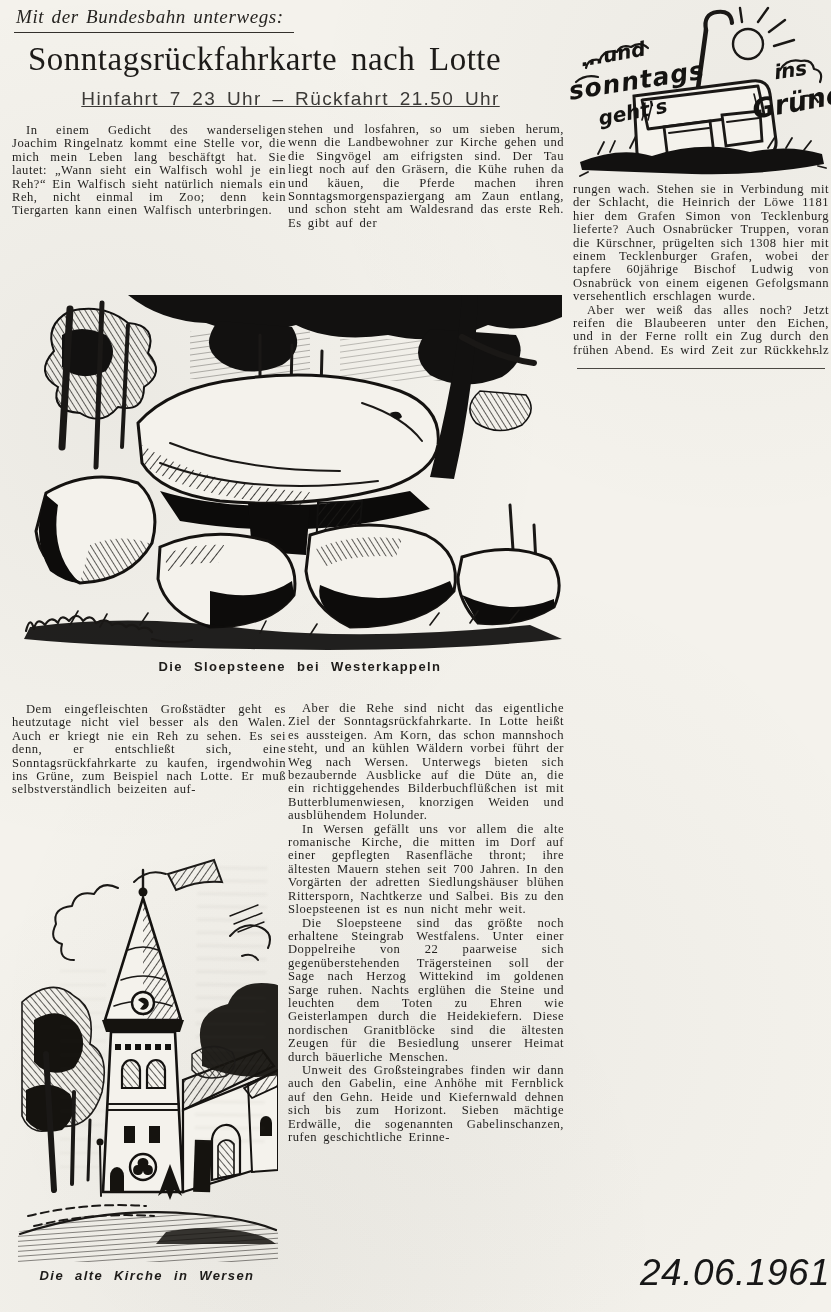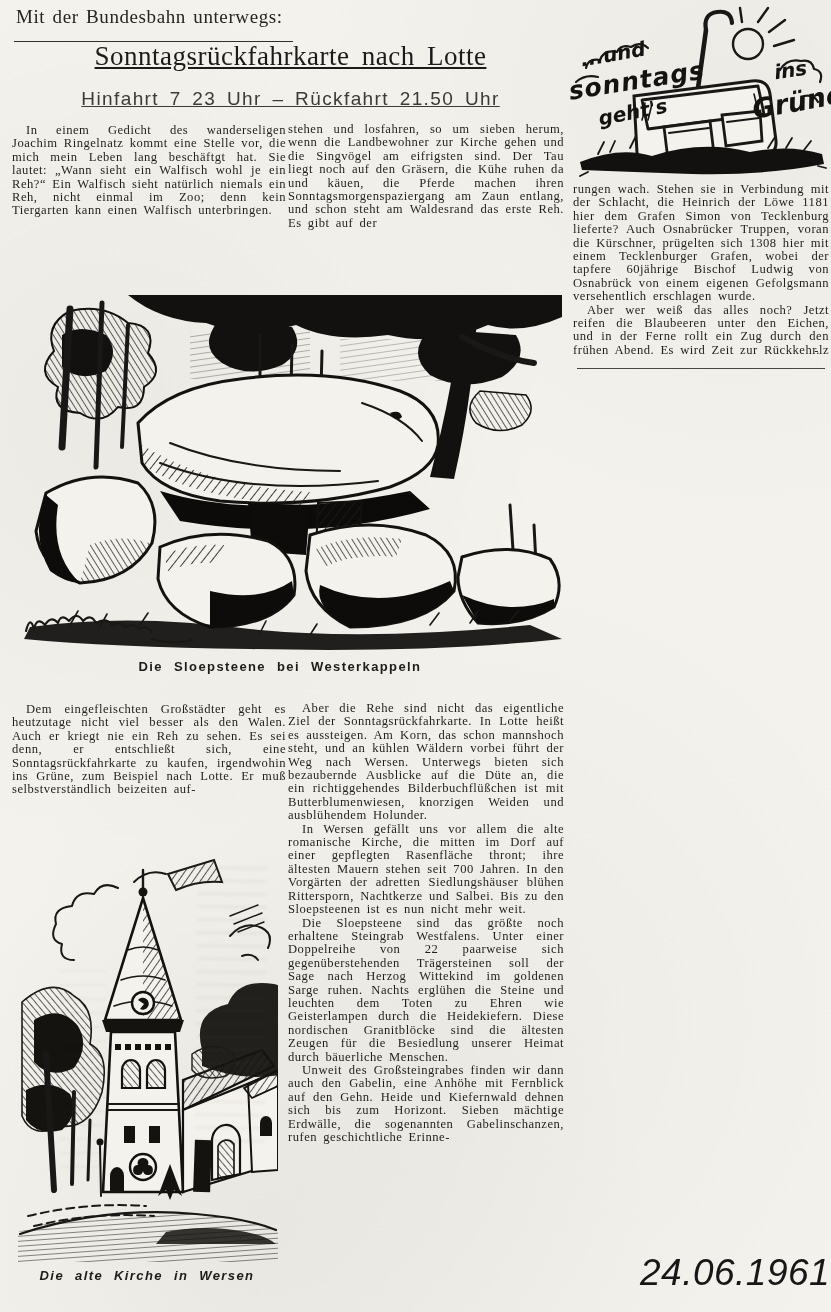--- a/index.html
+++ b/index.html
@@ -9,27 +9,27 @@
     background-image:
       radial-gradient(circle at 14% 32%, rgba(70,70,65,.05), transparent 38%),
       radial-gradient(circle at 88% 8%, rgba(70,70,65,.045), transparent 30%),
       radial-gradient(circle at 55% 78%, rgba(70,70,65,.04), transparent 42%),
       radial-gradient(circle at 30% 95%, rgba(70,70,65,.05), transparent 30%);
     font-family:"Liberation Serif", serif;
     color:#201f1d;
   }
   .tagline{
     position:absolute;left:14px;top:6px;
-    font-size:19px;letter-spacing:.6px;word-spacing:2px;
-    color:#262421;border-bottom:1.6px solid #33302c;padding:0 10px 13px 2px;
+    font-style:italic;font-size:19px;letter-spacing:.6px;word-spacing:2px;
+    color:#262421;border-bottom:1.6px solid #33302c;padding:0 10px 4px 2px;
   }
   .headline{
     position:absolute;left:28px;top:41px;width:525px;margin:0;
-    text-align:center;font-weight:normal;font-size:27px;letter-spacing:.5px;
-    word-spacing:5px;color:#1d1b19;text-decoration:underline;
+    text-align:left;font-weight:normal;font-size:33px;letter-spacing:.5px;
+    word-spacing:5px;color:#1d1b19;
   }
   .subheadline{
     position:absolute;left:28px;top:88px;width:525px;text-align:center;
     font-family:"Liberation Sans", sans-serif;font-size:19px;
     letter-spacing:1.4px;word-spacing:4px;color:#3c3a37;text-decoration:underline;
   }
   .newscol{
     position:absolute;text-align:justify;
     font-size:12.6px;line-height:13.4px;letter-spacing:.5px;word-spacing:2.6px;
     hyphens:auto;-webkit-hyphens:auto;
@@ -44,21 +44,21 @@
   .sig{text-align:right;margin-top:-13.4px;letter-spacing:.5px;}
   .end-rule{border:0;border-top:1.5px solid #4a4742;width:97%;margin:11px auto 0 auto;}
   .figure{position:absolute;margin:0;padding:0;}
   .fig-rocks{left:10px;top:295px;width:552px;height:358px;}
   .fig-church{left:16px;top:840px;width:262px;height:422px;}
   .caption{
     position:absolute;text-align:center;
     font-family:"Liberation Sans", sans-serif;font-weight:bold;font-size:13px;
     letter-spacing:1.4px;word-spacing:6px;color:#1e1c1a;
   }
-  .cap-rocks{left:4px;top:659px;width:552px;}
+  .cap-rocks{left:24px;top:659px;width:552px;}
   .cap-church{left:16px;top:1268px;width:262px;font-style:italic;}
   .sketch{position:absolute;left:572px;top:2px;width:259px;height:180px;}
   .sketch svg{position:absolute;left:0;top:0;}
   .sketch span{
     position:absolute;font-family:"DejaVu Sans", sans-serif;
     font-style:italic;font-weight:bold;color:#141311;white-space:nowrap;
   }
   .sk1{left:8px;top:40px;font-size:20px;transform:rotate(-10deg);}
   .sk2{left:-4px;top:64px;font-size:25px;transform:rotate(-9deg);letter-spacing:1px;}
   .sk3{left:26px;top:98px;font-size:20px;transform:rotate(-11deg);}

